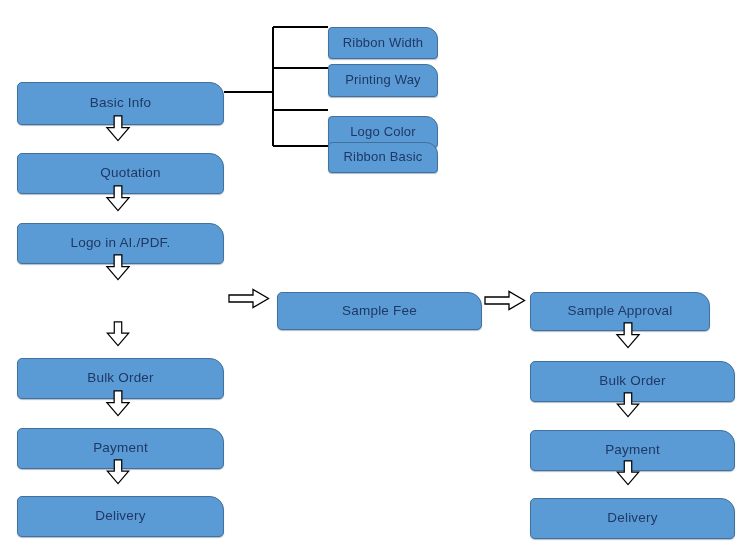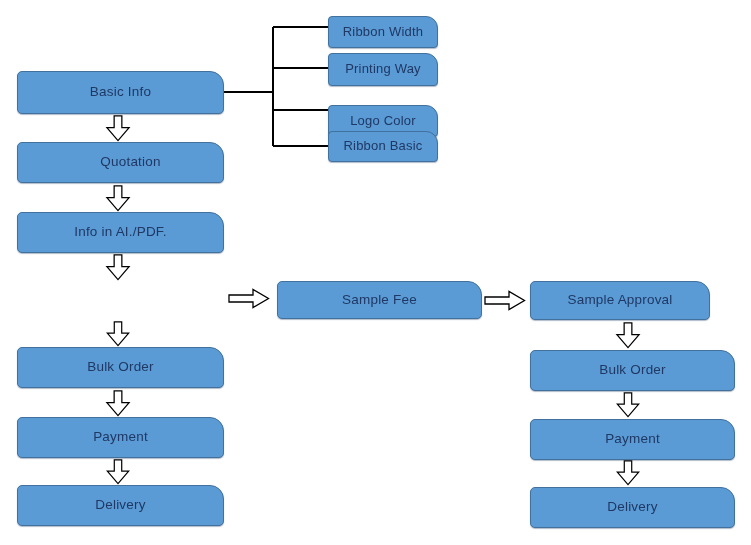--- a/index.html
+++ b/index.html
@@ -31,40 +31,41 @@
     border-radius:5px 14px 5px 5px;
     color:var(--box-text);
     display:flex;
     align-items:center;
     justify-content:center;
     font-size:13.5px;
     letter-spacing:.2px;
     box-shadow:0 1px 1px rgba(31,56,100,.35);
     text-align:center;
     line-height:1.1;
+    margin-top:11px;
   }
   .box.small{
     font-size:13px;
     border-radius:4px 12px 4px 4px;
   }
   .arrow{
     position:absolute;
   }
   .connector-svg{
     position:absolute;
   }
 </style>
 </head>
 <body>
 
 <div class="canvas">
 
   <div class="box" style="left:17px;top:71px;width:207px;height:43px;">Basic Info</div>
   <div class="box" style="left:17px;top:142px;width:207px;height:41px;padding-left:20px;">Quotation</div>
-  <div class="box" style="left:17px;top:212px;width:207px;height:41px;">Info in AI./PDF.</div>
+  <div class="box" style="left:17px;top:212px;width:207px;height:41px;">Logo in AI./PDF.</div>
   <div class="box" style="left:17px;top:347px;width:207px;height:41px;">Bulk Order</div>
   <div class="box" style="left:17px;top:417px;width:207px;height:41px;">Payment</div>
   <div class="box" style="left:17px;top:485px;width:207px;height:41px;">Delivery</div>
 
   <div class="box small" style="left:328px;top:16px;width:110px;height:32px;">Ribbon Width</div>
   <div class="box small" style="left:328px;top:53px;width:110px;height:33px;">Printing Way</div>
   <div class="box small" style="left:328px;top:105px;width:110px;height:32px;">Logo Color</div>
   <div class="box small" style="left:328px;top:131px;width:110px;height:31px;">Ribbon Basic</div>
 
   <div class="box" style="left:277px;top:281px;width:205px;height:38px;">Sample Fee</div>

